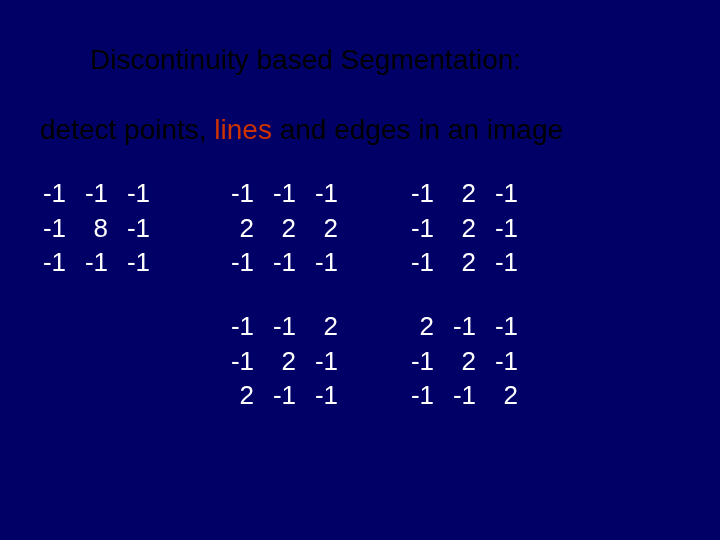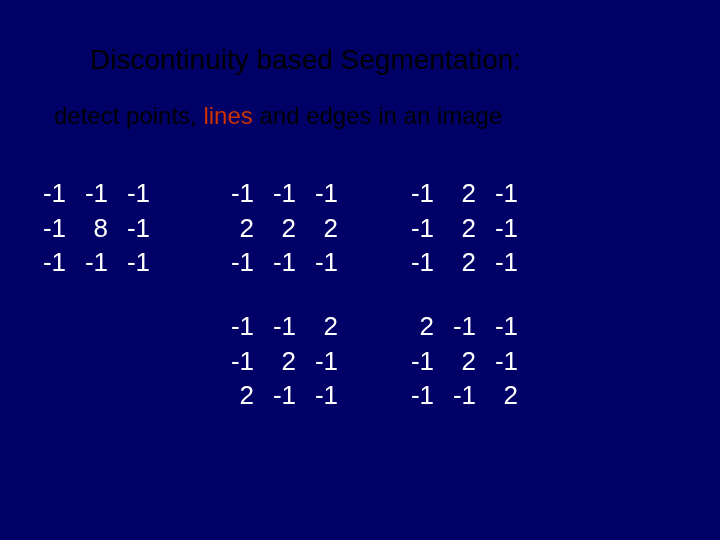--- a/index.html
+++ b/index.html
@@ -19,24 +19,23 @@
   }
   .title {
     position: absolute;
     top: 44px;
     left: 90px;
     color: #000000;
     font-size: 28px;
   }
   .subtitle {
     position: absolute;
-    top: 102px;
+    top: 114px;
     left: 40px;
-    font-size: 24px;
-    margin-left: 14px;
+    font-size: 28px;
   }
   .subtitle .black { color: #000000; }
   .subtitle .red { color: #cc3300; }
   .subtitle .rest { color: #000000; }
   .matrix {
     position: absolute;
     color: #ffffff;
     font-size: 26px;
     line-height: 1.25;
   }

